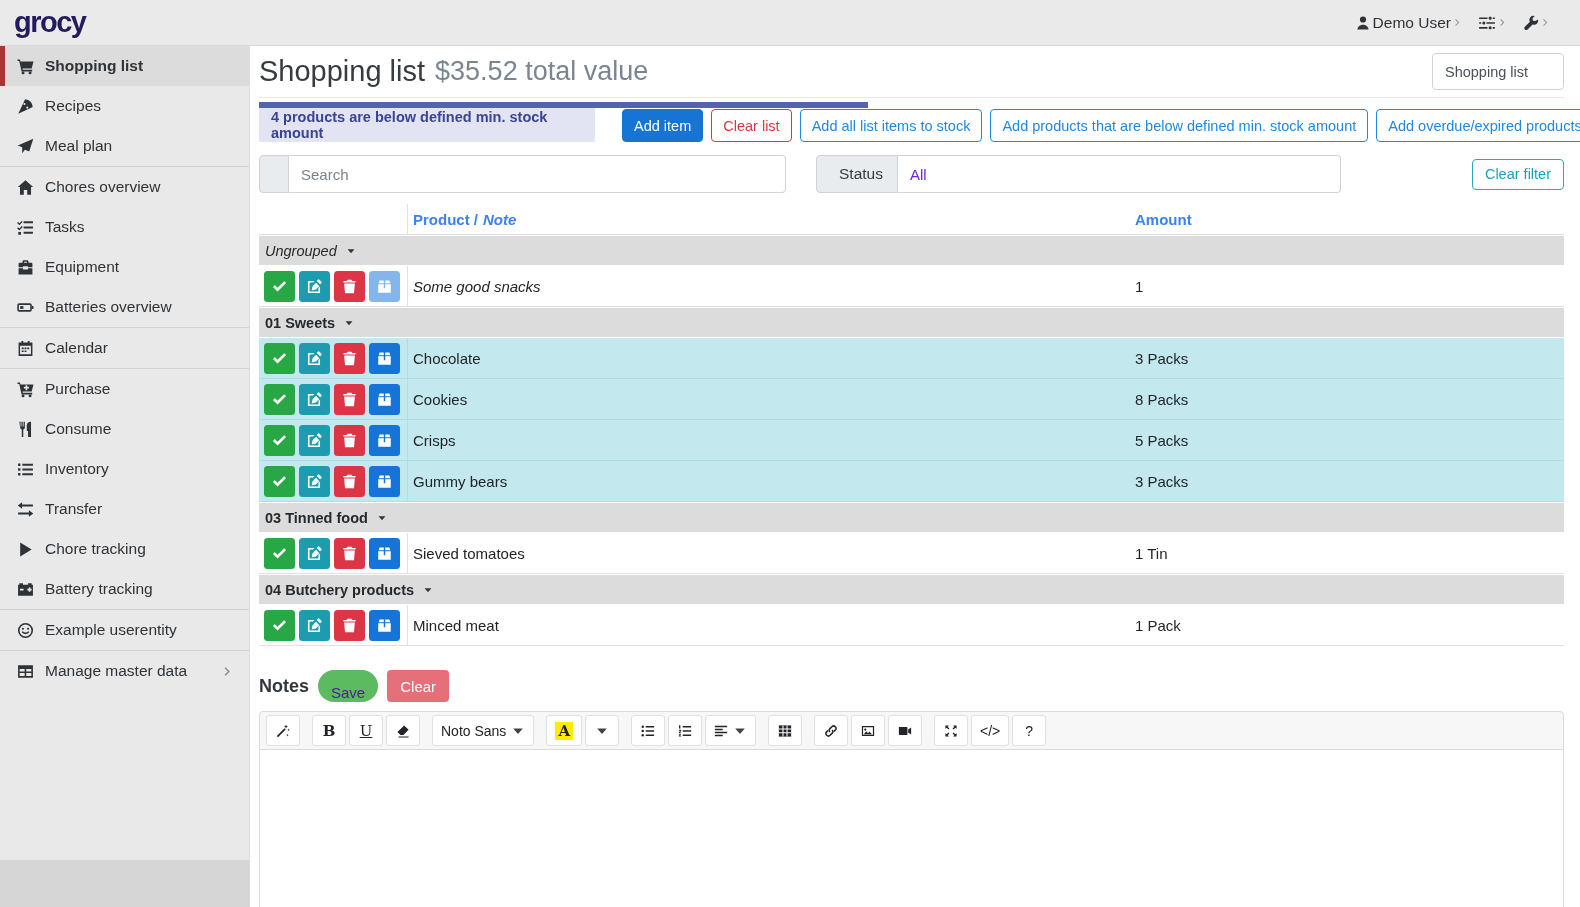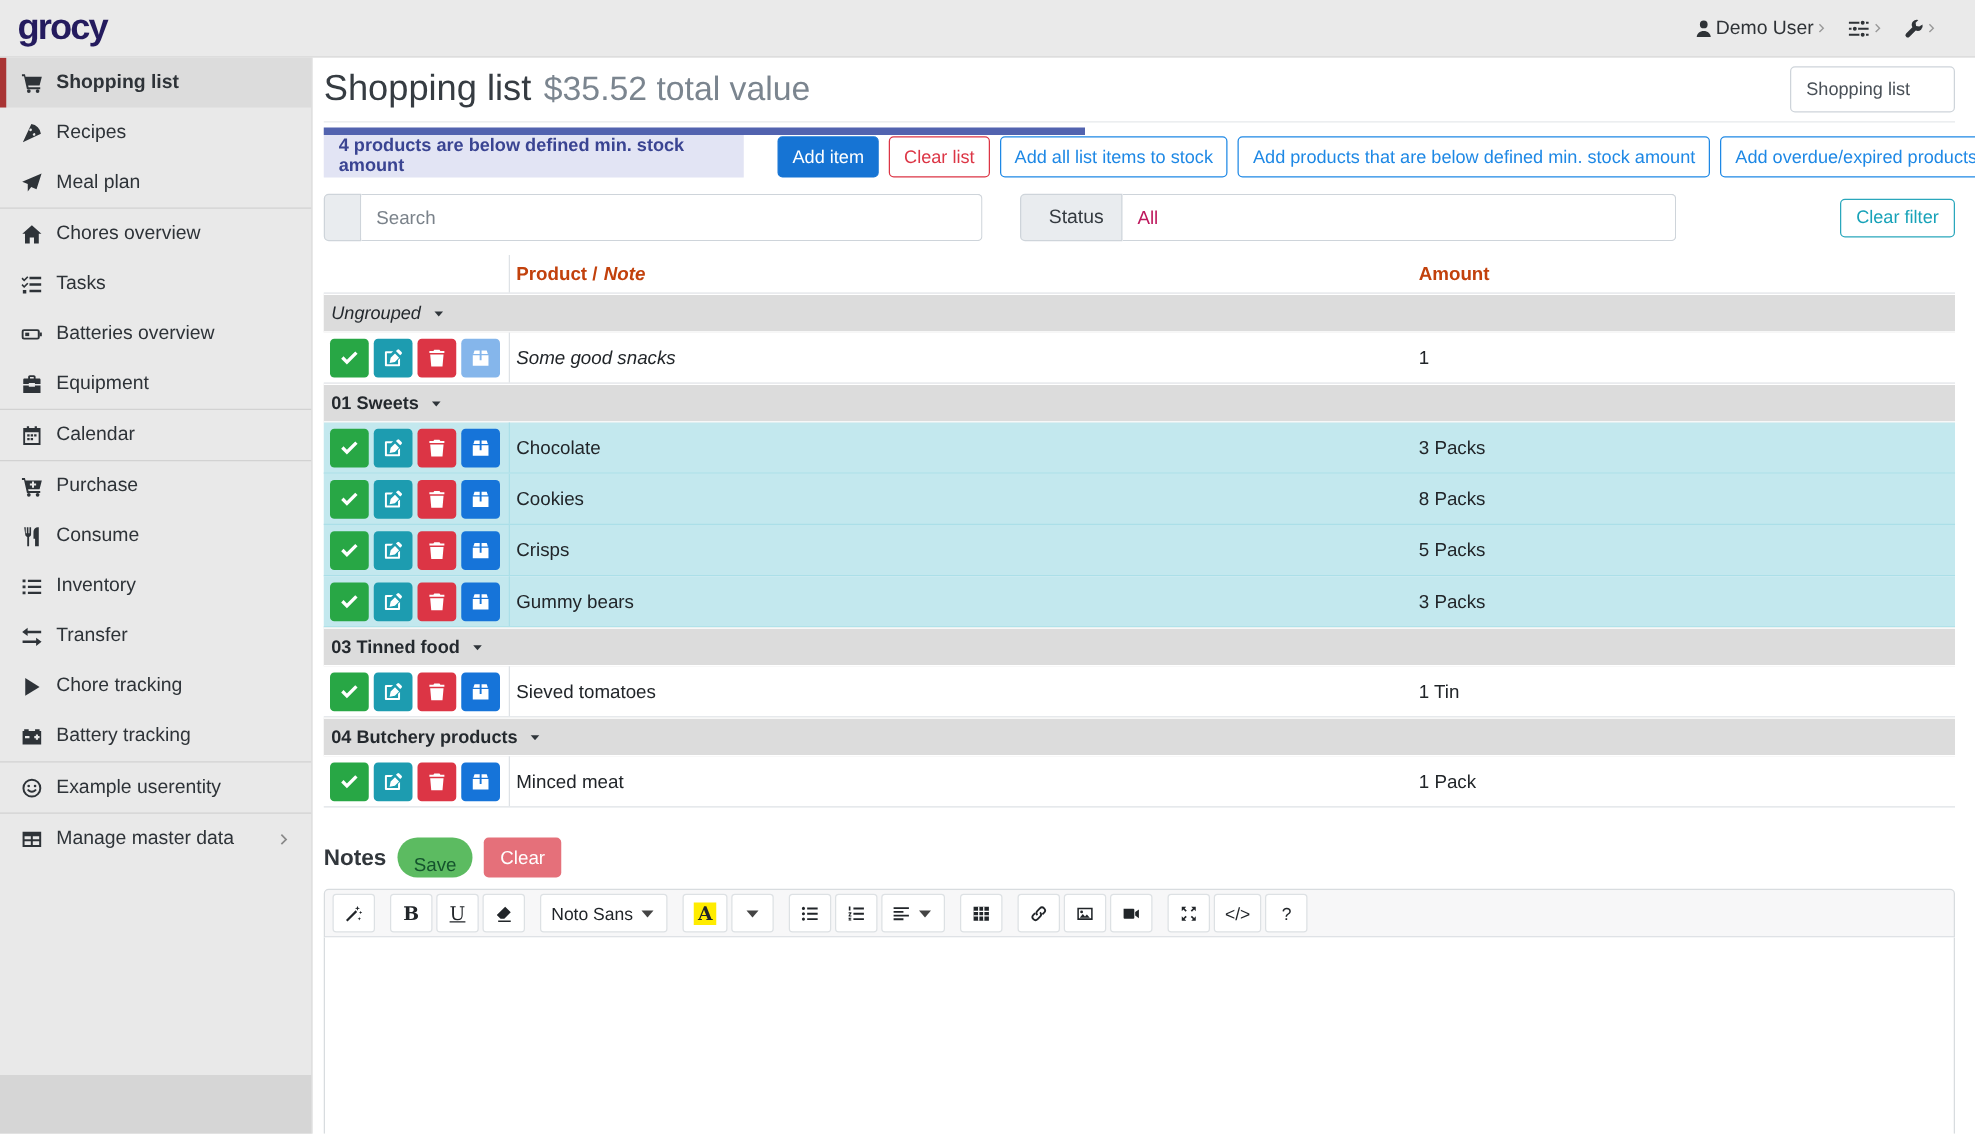--- a/index.html
+++ b/index.html
@@ -61,29 +61,29 @@
   .filter-row { margin-top:12px; display:flex; align-items:center; }
   .input-group { display:flex; height:38px; }
   .search-group { width:527px; }
   .status-group { width:525px; margin-left:30px; }
   .ig-prepend { background:#e9ecef; border:1px solid #ced4da; border-radius:4px 0 0 4px; display:flex;
                 align-items:center; justify-content:center; padding:0 14px; color:#343a40; font-size:15.5px; gap:8px; }
   .ig-input { flex:1; border:1px solid #ced4da; border-left:none; border-radius:0 4px 4px 0; padding:0 12px;
               font-size:15px; color:#495057; font-family:"Liberation Sans", sans-serif; outline:none; }
   .ig-input::placeholder { color:#7a828a; }
   .ig-select { flex:1; border:1px solid #ced4da; border-left:none; border-radius:0 4px 4px 0; display:flex;
-               align-items:center; padding:0 30px 0 12px; font-size:15px; color:#be185d; position:relative; cursor:pointer; }
+               align-items:center; padding:0 30px 0 12px; font-size:15px; color:#6d28d9; position:relative; cursor:pointer; }
   .ig-select .sel-caret { position:absolute; right:11px; top:50%; transform:translateY(-50%); color:#343a40; display:flex; }
   .clear-filter { margin-left:auto; height:31px; padding:0 12px; border:1px solid #2aa7bc; color:#17a2b8;
                   border-radius:4px; font-size:14.5px; background:#fff; display:flex; align-items:center; cursor:pointer; }
 
   
   .shopping-table { margin-top:11px; }
   .t-header { display:flex; align-items:stretch; height:31px; border-bottom:1px solid #dee2e6;
-              font-weight:bold; font-size:15px; color:#c2410c; }
+              font-weight:bold; font-size:15px; color:#3b82f6; }
   .col-a { width:149px; display:flex; align-items:center; padding-left:6px; border-right:1px solid #dee2e6; }
   .col-p { flex:1; display:flex; align-items:center; padding-left:5px; }
   .col-am { width:436px; display:flex; align-items:center; padding-left:7px; }
   .sort-ic { color:#c6ccd2; display:flex; }
   .col-p .sort-ic { margin-left:auto; margin-right:10px; }
   .col-am .sort-ic { margin-left:auto; margin-right:4px; }
   .eye-ic { color:#495057; display:flex; }
 
   .group-row { display:flex; align-items:center; height:31px; background:#dcdcdc; font-size:14.5px;
                color:#24292e; padding-left:6px; gap:9px; border-top:1px solid #fff; border-bottom:1px solid #fff; cursor:pointer; }
@@ -97,21 +97,21 @@
   .t-row .col-a { gap:4px; padding-left:5px; }
   .row-btn { width:31px; height:31px; border-radius:3.5px; border:none; display:flex; align-items:center;
              justify-content:center; color:#fff; cursor:pointer; }
   .row-btn svg { width:15px; height:15px; display:block; }
   .row-btn.muted { opacity:.52; }
   .p-note { font-style:italic; }
 
   
   .notes-row { margin-top:24px; display:flex; align-items:center; gap:9px; }
   .notes-title { font-size:18px; font-weight:bold; color:#32373c; }
-  .btn-save { background:#5cbb61; color:#14532d; border:none; height:32px; padding:14px 13px; border-radius:16px; font-size:15px; cursor:pointer; }
+  .btn-save { background:#5cbb61; color:#4c1d95; border:none; height:32px; padding:14px 13px; border-radius:16px; font-size:15px; cursor:pointer; }
   .btn-clear { background:#e5707a; color:#fff; border:none; height:32px; padding:0 13px; border-radius:4px; font-size:15px; cursor:pointer; }
 
   .editor { margin-top:9px; }
   .ed-toolbar { border:1px solid #d8dcdf; border-radius:4px 4px 0 0; background:#f7f7f8; padding:3px 6px;
                 display:flex; gap:12px; align-items:center; height:39px; }
   .ed-group { display:flex; gap:3px; }
   .ed-btn { height:31px; min-width:34px; padding:0 8px; background:#fff; border:1px solid #dde1e4; border-radius:3px;
             font-size:14px; color:#212529; display:flex; align-items:center; justify-content:center; gap:5px; cursor:pointer; }
   .ed-btn svg { width:14px; height:14px; display:block; }
   .ed-btn .btxt-bold { font-family:"DejaVu Serif", serif; font-weight:bold; font-size:15px; }
@@ -212,34 +212,34 @@
         <span class="ic icon">
           <svg width="17" height="17" viewBox="0 0 16 16" fill="currentColor">
             <path d="M6.2 2.2H15v1.9H6.2zM6.2 7.1H15V9H6.2zM6.2 12H15v1.9H6.2zM1 2.9l1.2 1.2 2.3-2.3.9.9-3.2 3.2L.1 3.8zM1 7.8L2.2 9l2.3-2.3.9.9-3.2 3.2L.1 8.7zM1.2 12.2h2.6v2.6H1.2z"></path>
           </svg>
         </span>
         <span>Tasks</span>
       </div>
       <div class="nav-item">
         <span class="ic icon">
           <svg width="17" height="17" viewBox="0 0 16 16" fill="currentColor">
+            <path d="M5.2 3.6V2.4c0-.7.6-1.3 1.3-1.3h3c.7 0 1.3.6 1.3 1.3v1.2h2.7c.6 0 1 .4 1 1v3.2h-4.2v-.9H5.7v.9H1.5V4.6c0-.6.4-1 1-1zm1.4 0h2.8V2.5H6.6zM1.5 8.8h4.2v1h4.6v-1h4.2v5.7H1.5z"></path>
+          </svg>
+        </span>
+        <span>Equipment</span>
+      </div>
+      <div class="nav-item">
+        <span class="ic icon">
+          <svg width="17" height="17" viewBox="0 0 16 16" fill="currentColor">
             <rect x="1" y="4.8" width="12.2" height="6.4" rx="1.1" fill="none" stroke="currentColor" stroke-width="1.5"></rect>
             <rect x="13.9" y="6.6" width="1.6" height="2.8"></rect>
             <rect x="3" y="6.7" width="3" height="2.6"></rect>
           </svg>
         </span>
         <span>Batteries overview</span>
-      </div>
-      <div class="nav-item">
-        <span class="ic icon">
-          <svg width="17" height="17" viewBox="0 0 16 16" fill="currentColor">
-            <path d="M5.2 3.6V2.4c0-.7.6-1.3 1.3-1.3h3c.7 0 1.3.6 1.3 1.3v1.2h2.7c.6 0 1 .4 1 1v3.2h-4.2v-.9H5.7v.9H1.5V4.6c0-.6.4-1 1-1zm1.4 0h2.8V2.5H6.6zM1.5 8.8h4.2v1h4.6v-1h4.2v5.7H1.5z"></path>
-          </svg>
-        </span>
-        <span>Equipment</span>
       </div>
       <div class="nav-divider"></div>
       <div class="nav-item">
         <span class="ic icon">
           <svg width="17" height="17" viewBox="0 0 16 16" fill="currentColor">
             <path d="M4.2.9h1.7v1.4h4.2V.9h1.7v1.4h2.7V15H1.5V2.3h2.7zM2.9 5.5v8h10.2v-8zM4.5 7h1.8v1.6H4.5zM7.1 7h1.8v1.6H7.1zM9.7 7h1.8v1.6H9.7zM4.5 9.8h1.8v1.6H4.5zM7.1 9.8h1.8v1.6H7.1z"></path>
           </svg>
         </span>
         <span>Calendar</span>
       </div>

